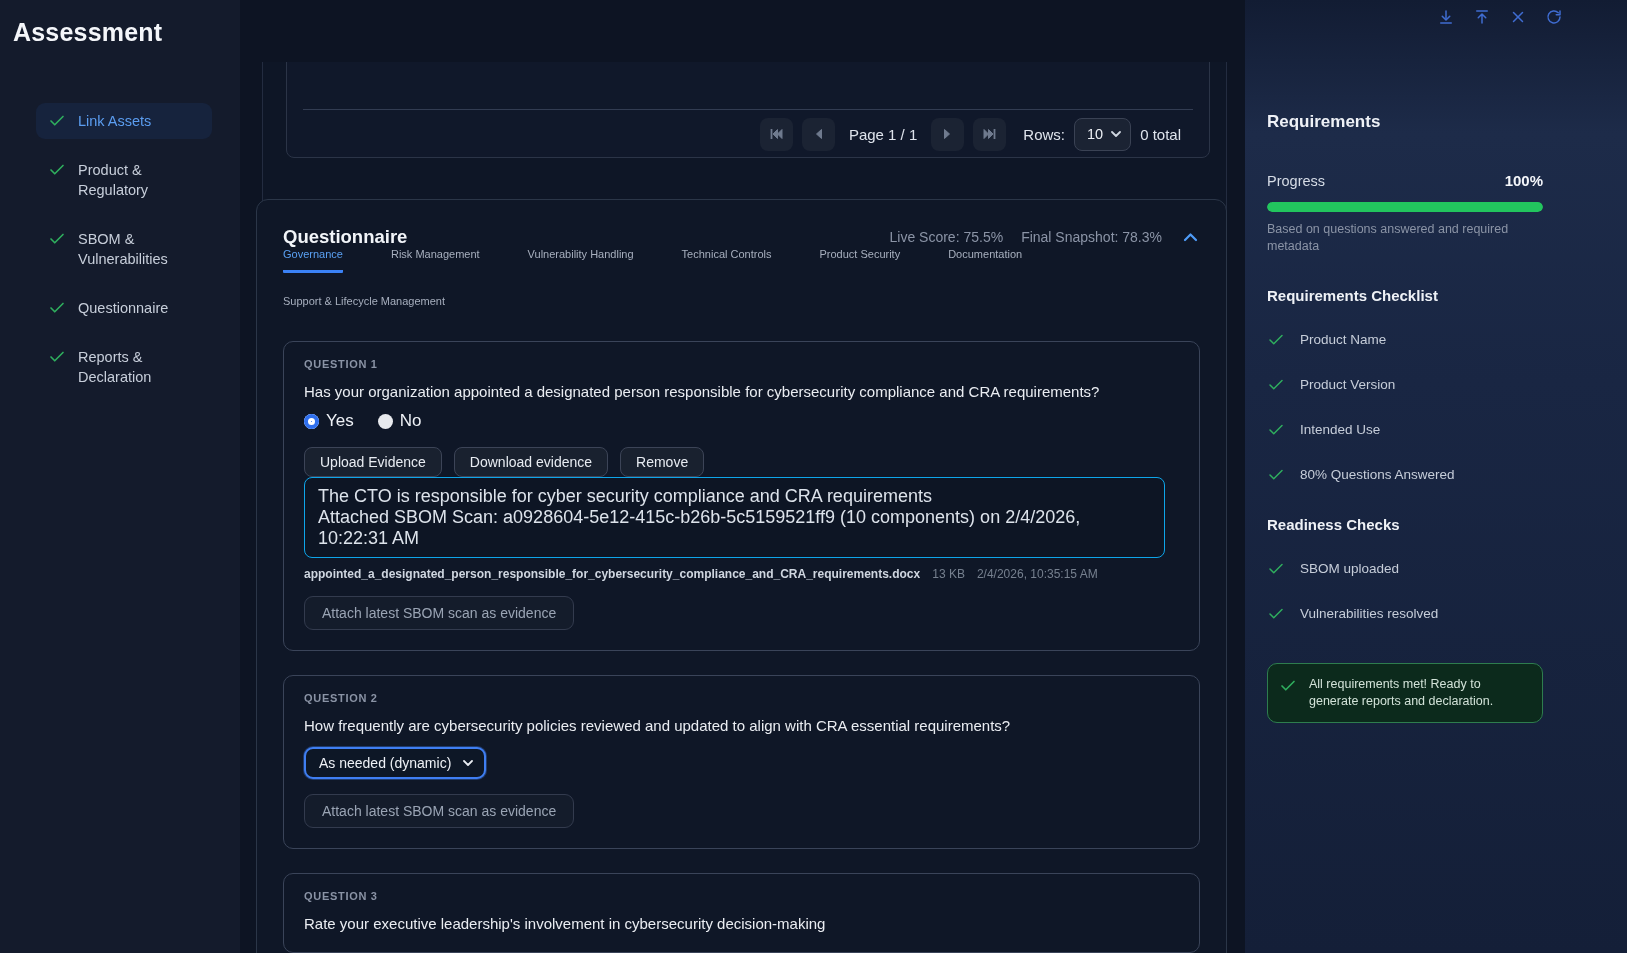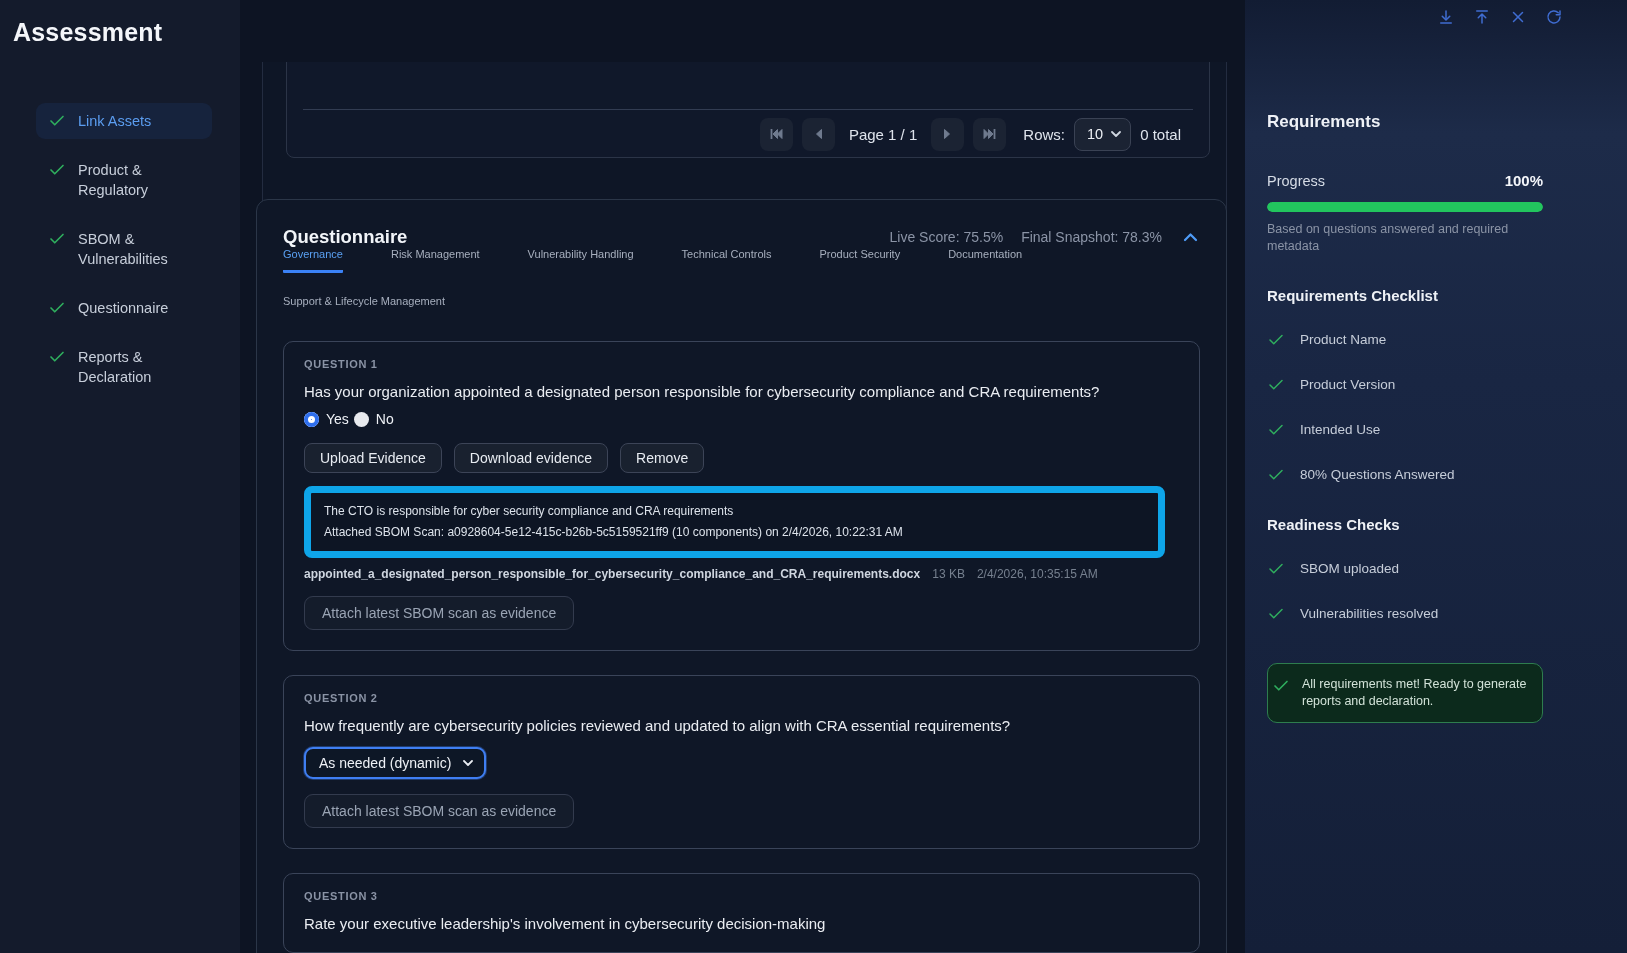--- a/index.html
+++ b/index.html
@@ -47,28 +47,28 @@
   .q-scores { display:flex; align-items:center; gap:18px; font-size:14px; color:#8b94a6; }
   .collapse-btn { width:20px; height:20px; display:flex; align-items:center; justify-content:center; cursor:pointer; }
   .collapse-btn svg { width:15px; height:10px; stroke:#4f9cf8; stroke-width:2.2; fill:none; stroke-linecap:round; stroke-linejoin:round; }
   .tabs { display:flex; flex-wrap:wrap; column-gap:48px; row-gap:22px; font-size:11px; color:#a7afbe; }
   .tab { padding-bottom:10px; cursor:pointer; white-space:nowrap; }
   .tab.active { color:#5aa0f2; border-bottom:3px solid #3b82f6; border-radius:0 0 1px 1px; }
   .questions { margin-top:22px; }
   .question { border:1px solid #3a4459; border-radius:10px; padding:16px 34px 20px 20px; margin-top:24px; }
   .q-label { font-size:11px; font-weight:600; letter-spacing:.7px; color:#8a93a5; }
   .q-text { font-size:15px; color:#eaedf2; margin-top:13px; }
-  .radio-row { display:flex; align-items:center; gap:5px; margin-top:11px; font-size:14px; color:#eef1f6; }
+  .radio-row { display:flex; align-items:center; gap:24px; margin-top:11px; font-size:17px; color:#eef1f6; }
   .radio-opt { display:flex; align-items:center; gap:7px; cursor:pointer; }
   .radio { width:15px; height:15px; border-radius:50%; }
   .radio.checked { background:#2f6fed; box-shadow:inset 0 0 0 4px #2f6fed, inset 0 0 0 7px #fff; }
   .radio.unchecked { background:#e8eaee; }
   .btn-row { display:flex; gap:12px; margin-top:16px; }
   .btn { background:#19212f; border:1px solid #3c4457; border-radius:8px; padding:6px 15px; font-size:14px; color:#e8ecf2; cursor:pointer; white-space:nowrap; }
-  .evidence-box { margin-top:13px; border:7px solid #0ea5e9; border-radius:8px; background:#0d1524; padding:8px 13px; font-size:12px; line-height:21px; color:#dde3eb; white-space:pre-line; }
+  .evidence-box { border:1px solid #0ea5e9; border-radius:8px; background:#0d1524; padding:8px 13px; font-size:18px; line-height:21px; color:#dde3eb; white-space:pre-line; }
   .file-row { display:flex; align-items:baseline; gap:12px; margin-top:9px; }
   .file-name { font-size:12px; font-weight:bold; color:#cfd6e0; }
   .file-meta { font-size:12px; color:#76808f; white-space:nowrap; }
   .attach-btn { display:inline-block; margin-top:15px; background:#141c2b; border:1px solid #333b4e; border-radius:9px; padding:8px 17px; font-size:14px; color:#9aa4b4; cursor:pointer; }
   .select-box { display:inline-flex; align-items:center; gap:12px; margin-top:13px; border:2px solid #3f7ef2; border-radius:9px; background:#0d1726; padding:6px 11px 6px 13px; font-size:14px; color:#eef1f6; cursor:pointer; box-shadow:0 0 0 1px rgba(63,126,242,.35); }
   .select-box svg { width:10px; height:6px; stroke:#e8ecf2; stroke-width:1.8; fill:none; stroke-linecap:round; stroke-linejoin:round; }
 
   
   .right-panel { position:absolute; left:1245px; top:0; width:382px; height:953px; z-index:4;
     background:linear-gradient(180deg,#121c33 0%,#1d2b49 14%,#192643 40%,#141f38 100%); }
@@ -76,21 +76,21 @@
   .rp-title { font-size:17px; font-weight:bold; color:#eef1f6; }
   .progress-row { display:flex; align-items:center; justify-content:space-between; margin-top:40px; width:276px; }
   .progress-label { font-size:14.5px; color:#d6dce6; }
   .progress-value { font-size:15px; font-weight:bold; color:#f4f6fa; }
   .progress-track { margin-top:13px; width:276px; height:10px; border-radius:6px; background:#253349; overflow:hidden; }
   .progress-fill { height:100%; border-radius:6px; background:#22c55e; }
   .progress-note { margin-top:9px; width:276px; font-size:12.5px; line-height:17px; color:#8b94a6; }
   .rp-section { font-size:15px; font-weight:bold; color:#eef1f6; margin-top:32px; }
   .rp-item { display:flex; align-items:center; gap:15px; margin-top:26px; font-size:13.5px; color:#c6cdd9; }
   .rp-item .check svg { stroke-width:2; }
-  .success-box { margin-top:40px; width:276px; display:flex; align-items:flex-start; gap:12px; padding:12px 4px; border:1px solid #2e7d4e; background:#0c2a1c; border-radius:10px; }
+  .success-box { margin-top:40px; width:276px; display:flex; align-items:flex-start; gap:12px; padding:12px 11px; border:1px solid #2e7d4e; background:#0c2a1c; border-radius:10px; }
   .success-text { font-size:12.5px; line-height:17px; color:#d2e2d8; }
 </style>
 </head>
 <body>
 
 <div class="main-bg"></div>
 
 <header class="page-header">
   <div class="page-title">Assessment</div>
 </header>

